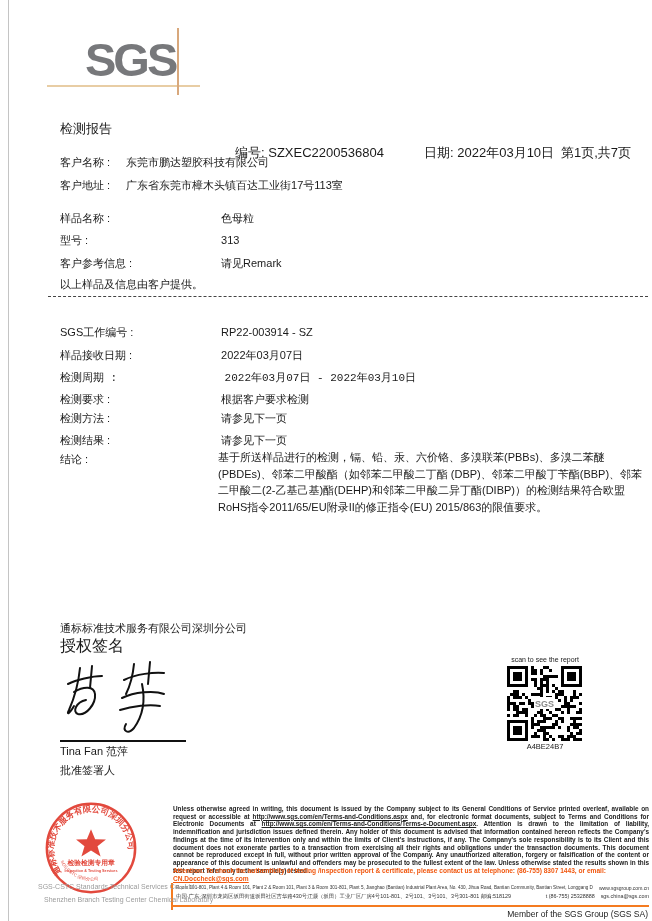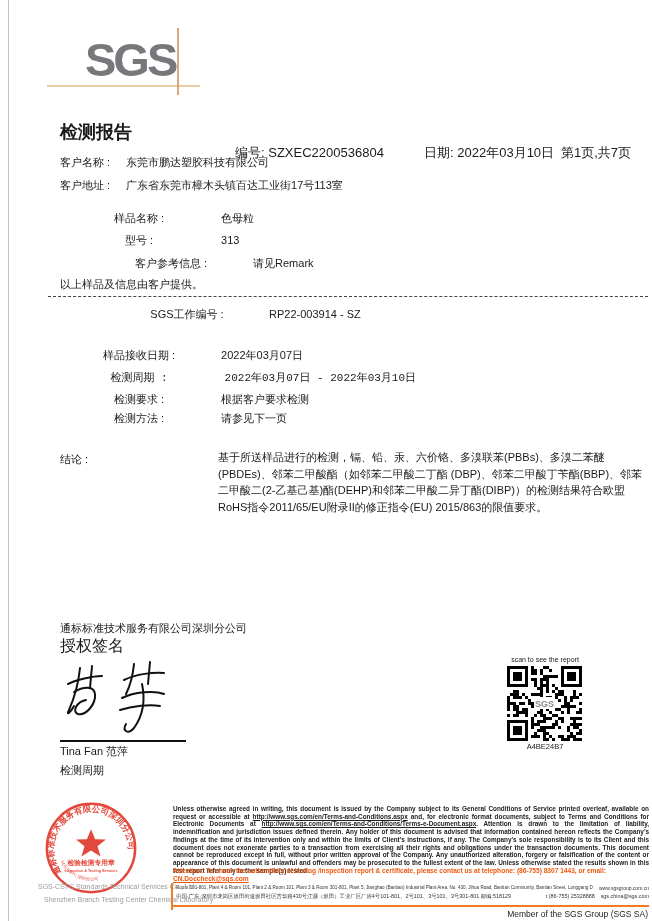--- a/index.html
+++ b/index.html
@@ -5,27 +5,27 @@
   html,body{margin:0;padding:0;background:#e9e9e9;}
   .page{position:relative;width:652px;height:921px;background:#fff;margin:0 auto;
         font-family:"Liberation Sans","DejaVu Sans",sans-serif;color:#1a1a1a;overflow:hidden;}
   .abs{position:absolute;}
   .page-edge{left:8px;top:0;width:1px;height:921px;background:#c4c4c4;}
   
   .logo{left:85px;top:36px;font-size:47px;font-weight:bold;color:#77787B;letter-spacing:-3px;line-height:1;}
   .crop-h{left:47px;top:85px;width:153px;height:2px;background:#e8cda4;}
   .crop-v{left:177px;top:28px;width:2px;height:67px;background:#d8a87c;}
   
-  .doc-title{left:60px;top:120px;font-size:18px;font-weight:bold;}
+  .doc-title{left:60px;top:120px;font-size:13px;font-weight:normal;}
   .hmeta{top:144px;font-size:13px;}
   
   .row{left:60px;font-size:11px;white-space:nowrap;}
   .row .lbl{display:inline-block;}
   .cust .lbl{width:63px;}
-  .samp .lbl{width:158px;text-align:center;}
+  .samp .lbl{width:158px;}
   .val{display:inline-block;}
   .note{left:60px;font-size:11px;}
   .dash{left:48px;top:296px;width:600px;border-top:1px dashed #444;}
   .concl-lbl{left:60px;top:452px;font-size:11px;}
   .concl-txt{left:218px;top:449px;width:434px;font-size:11px;line-height:16.5px;white-space:normal;}
   
   .sig-co{left:60px;top:621px;font-size:11px;}
   .sig-auth{left:60px;top:636px;font-size:16px;}
   .sig-img{left:62px;top:658px;}
   .sig-line{left:60px;top:740px;width:126px;height:2px;background:#111;}
@@ -75,46 +75,50 @@
   </div>
 
   <div class="abs row samp" style="top:211px;">
     <span class="lbl">样品名称 :</span>
     <span class="val">色母粒</span>
   </div>
   <div class="abs row samp" style="top:233px;">
     <span class="lbl">型号 :</span>
     <span class="val">313</span>
   </div>
-  <div class="abs row samp" style="top:256px;margin-left:32px;">
+  <div class="abs row samp" style="top:256px;">
     <span class="lbl">客户参考信息 :</span>
     <span class="val">请见Remark</span>
   </div>
   <div class="abs note" style="top:277px;">以上样品及信息由客户提供。</div>
 
   <div class="abs dash"></div>
 
-  <div class="abs row samp" style="top:307px;margin-left:48px;">
+  <div class="abs row samp" style="top:325px;">
     <span class="lbl">SGS工作编号 :</span>
     <span class="val">RP22-003914 - SZ</span>
   </div>
   <div class="abs row samp" style="top:348px;">
     <span class="lbl">样品接收日期 :</span>
     <span class="val">2022年03月07日</span>
   </div>
   <div class="abs row samp" style="top:370px;font-family:Liberation Mono, monospace;">
     <span class="lbl">检测周期 :</span>
     <span class="val">2022年03月07日 - 2022年03月10日</span>
   </div>
   <div class="abs row samp" style="top:392px;">
     <span class="lbl">检测要求 :</span>
     <span class="val">根据客户要求检测</span>
   </div>
   <div class="abs row samp" style="top:411px;">
     <span class="lbl">检测方法 :</span>
+    <span class="val">请参见下一页</span>
+  </div>
+  <div class="abs row samp" style="top:433px;">
+    <span class="lbl">检测结果 :</span>
     <span class="val">请参见下一页</span>
   </div>
 
   <div class="abs concl-lbl">结论 :</div>
   <div class="abs concl-txt">基于所送样品进行的检测，镉、铅、汞、六价铬、多溴联苯(PBBs)、多溴二苯醚(PBDEs)、邻苯二甲酸酯（如邻苯二甲酸二丁酯 (DBP)、邻苯二甲酸丁苄酯(BBP)、邻苯二甲酸二(2-乙基己基)酯(DEHP)和邻苯二甲酸二异丁酯(DIBP)）的检测结果符合欧盟RoHS指令2011/65/EU附录II的修正指令(EU) 2015/863的限值要求。</div>
 
   <div class="abs sig-co">通标标准技术服务有限公司深圳分公司</div>
   <div class="abs sig-auth">授权签名</div>
   <div class="abs sig-img">
     <svg width="130" height="80" viewBox="0 0 130 80" xmlns="http://www.w3.org/2000/svg">
@@ -127,21 +131,21 @@
         <path d="M72,6 C71,16 68,28 64,36"></path>
         <path d="M88,4 L86,26"></path>
         <path d="M60,40 C72,34 92,32 102,36"></path>
         <path d="M80,26 C83,40 82,56 72,70 C66,77 60,73 64,66"></path>
         <path d="M58,52 C70,48 88,46 98,48"></path>
       </g>
     </svg>
   </div>
   <div class="abs sig-line"></div>
   <div class="abs sig-name">Tina Fan 范萍</div>
-  <div class="abs sig-role">检测周期</div>
+  <div class="abs sig-role">批准签署人</div>
 
   <div class="abs qr-caption">scan to see the report</div>
   <div class="abs qr-box" id="qrbox"><svg width="75" height="75" xmlns="http://www.w3.org/2000/svg">
         <rect width="75" height="75" fill="#fff"></rect>
         <rect x="24" y="0" width="3" height="3" fill="#000"></rect>
         <rect x="36" y="0" width="3" height="3" fill="#000"></rect>
         <rect x="39" y="0" width="3" height="3" fill="#000"></rect>
         <rect x="24" y="3" width="3" height="3" fill="#000"></rect>
         <rect x="27" y="3" width="3" height="3" fill="#000"></rect>
         <rect x="33" y="3" width="3" height="3" fill="#000"></rect>

